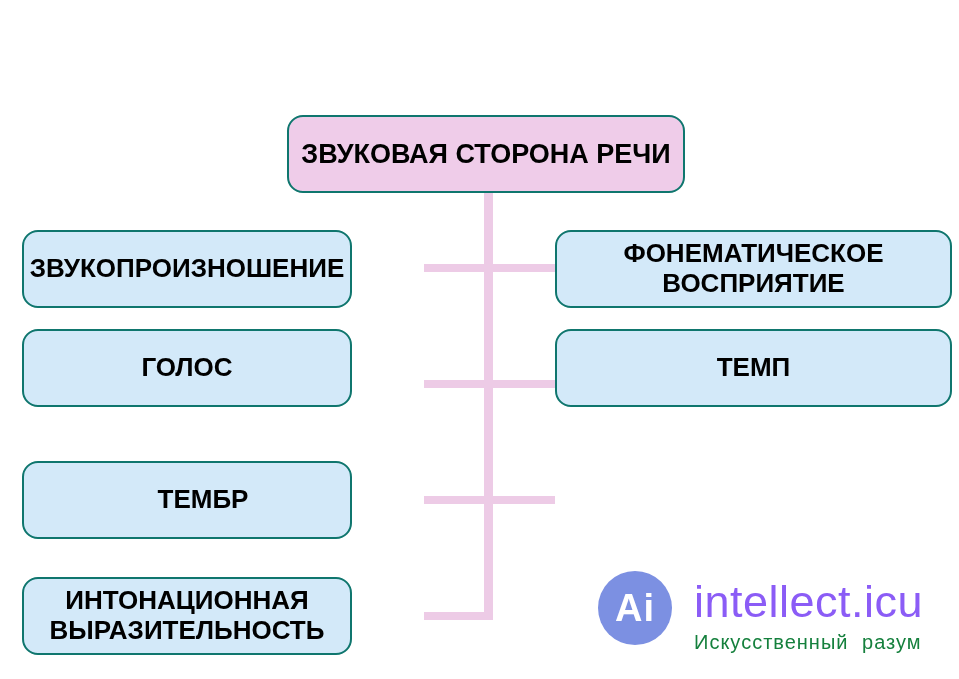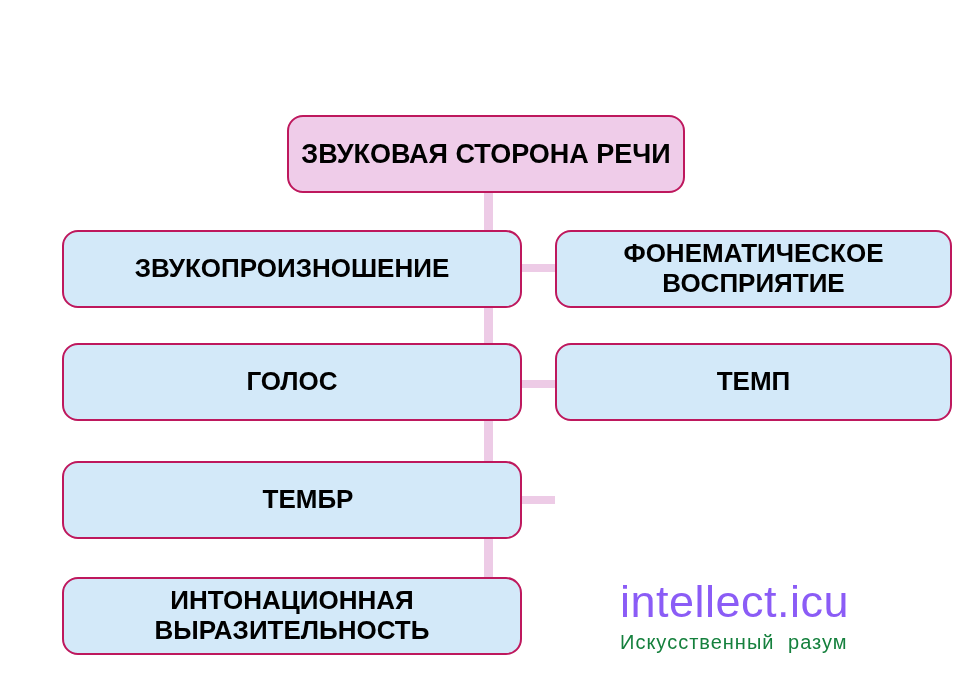--- a/index.html
+++ b/index.html
@@ -35,45 +35,45 @@
   }
   .line-vert   { left: 484px; top: 192px; width: 9px;  height: 428px; }
   .line-row1   { left: 424px; top: 264px; width: 131px; height: 8px; }
   .line-row2   { left: 424px; top: 380px; width: 131px; height: 8px; }
   .line-row3   { left: 424px; top: 496px; width: 131px; height: 8px; }
   .line-row4   { left: 424px; top: 612px; width: 66px;  height: 8px; }
 
   
   .node {
     position: absolute;
-    border: 2px solid #be185d;
+    border: 2px solid #0f766e;
     border-radius: 16px;
     display: flex;
     align-items: center;
     justify-content: center;
     text-align: center;
     box-sizing: border-box;
     font-weight: bold;
     color: #000000;
   }
   .node-root {
     left: 287px; top: 115px; width: 398px; height: 78px;
     background: #efcce9;
     font-size: 27px;
   }
   .node-child {
     background: #d3e9f9;
     font-size: 26px;
     line-height: 1.15;
   }
   .node-child .lbl { max-width: 340px; }
-  .col-left  { left: 22px;  width: 460px; height: 78px; margin-left: 40px; }
+  .col-left  { left: 22px;  width: 330px; height: 78px; }
   .col-right { left: 555px; width: 397px; height: 78px; }
   .row1 { top: 230px; }
-  .row2 { top: 343px; }
+  .row2 { top: 329px; }
   .row3 { top: 461px; padding-left: 32px; }
   .row4 { top: 577px; }
 
   
   .brand {
     position: absolute;
     left: 598px; top: 571px;
     display: flex;
     align-items: flex-start;
   }
@@ -136,19 +136,22 @@
   </div>
 
   <div class="node node-child col-right row1">
     <span class="lbl">ФОНЕМАТИЧЕСКОЕ ВОСПРИЯТИЕ</span>
   </div>
   <div class="node node-child col-right row2">
     <span class="lbl">ТЕМП</span>
   </div>
 
   <div class="brand">
+    <div class="brand-circle">
+      <span>Ai</span>
+    </div>
     <div class="brand-text">
       <div class="brand-site">intellect.icu</div>
       <div class="brand-tagline">Искусственный разум</div>
     </div>
   </div>
 
 </div>
 
 </body></html>

